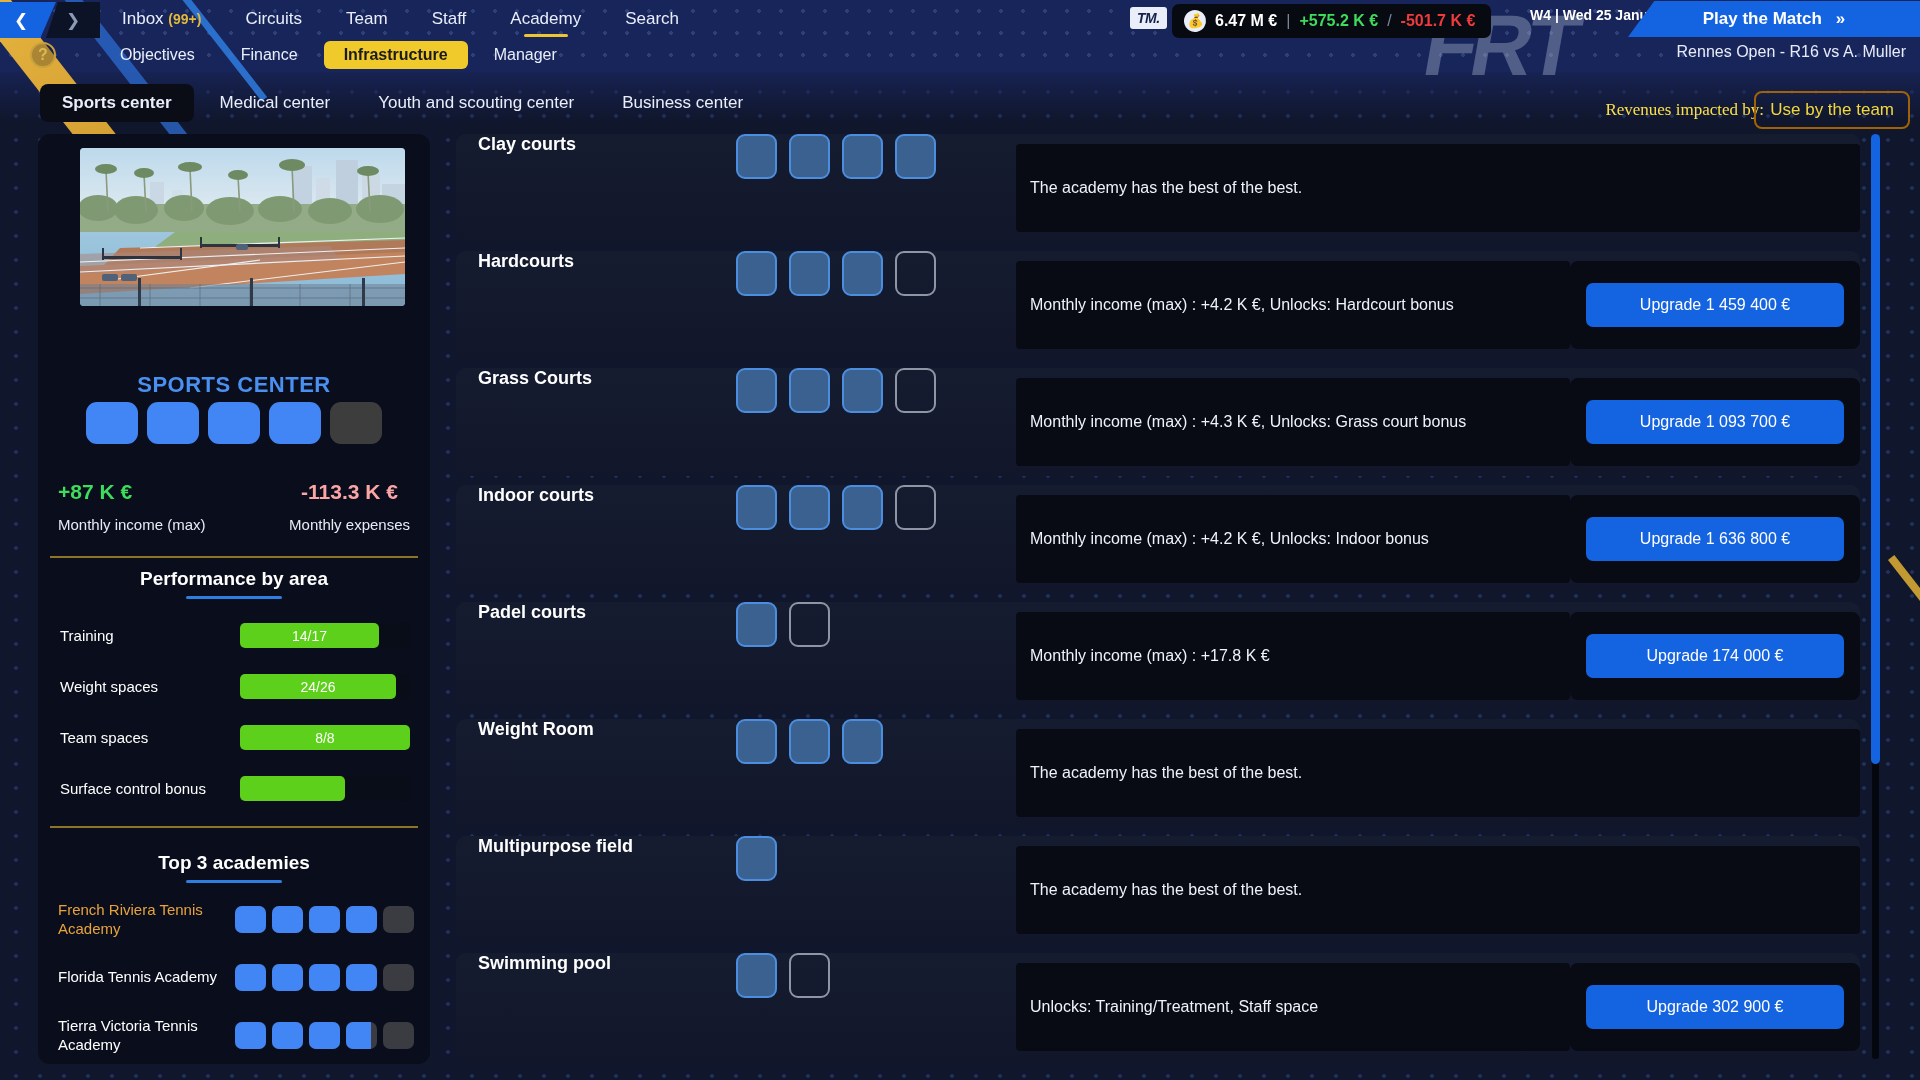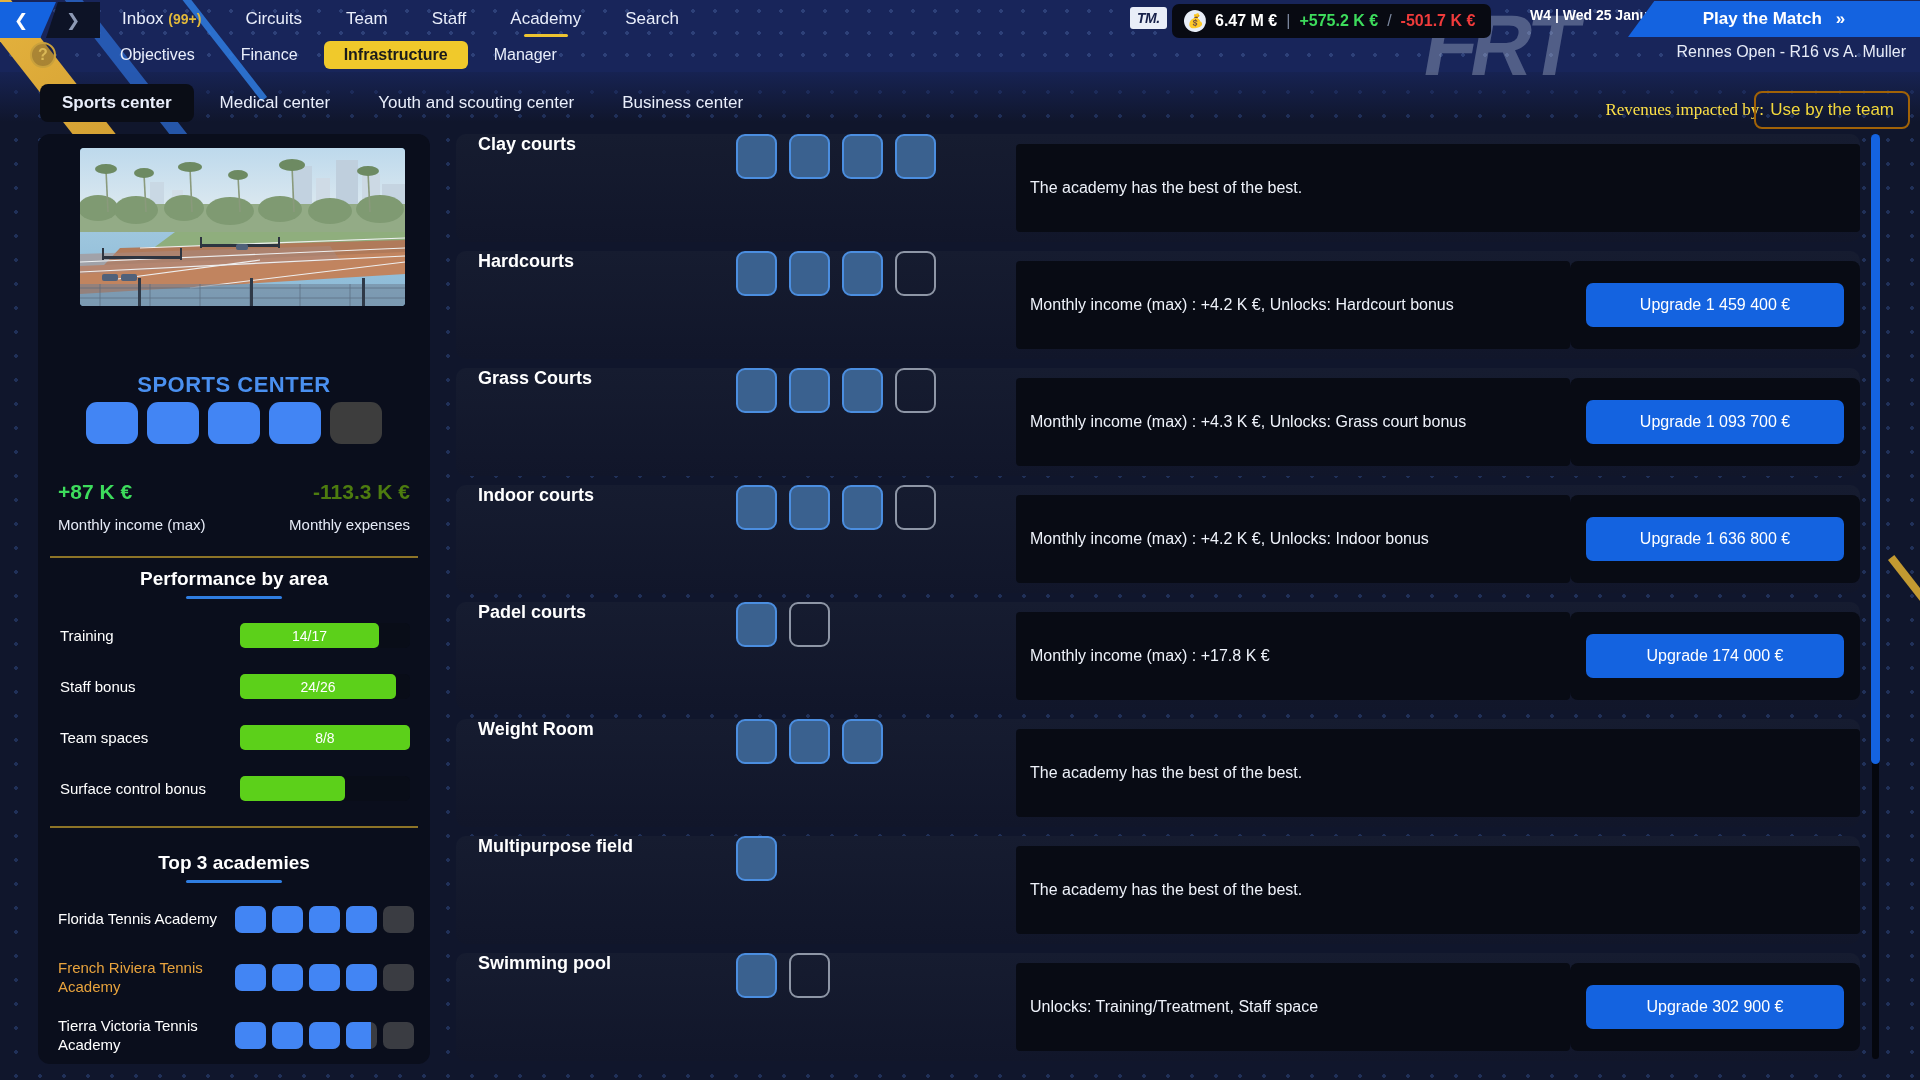--- a/index.html
+++ b/index.html
@@ -215,21 +215,21 @@
   }
   .star { width: 52px; height: 42px; border-radius: 11px; background: #3d3d3d; }
   .star.on { background: #4285f4; }
 
   .fin {
     position: absolute; left: 58px; top: 480px; width: 352px; z-index: 5;
     display: flex; justify-content: space-between; align-items: flex-start;
   }
   .fin .big { font-size: 21px; font-weight: 700; }
   .fin .big.inc { color: #3ddc5c; }
-  .fin .big.exp { color: #4d7c0f; }
+  .fin .big.exp { color: #fca5a5; text-align: center; }
   .fin .cap { font-size: 15px; color: #e6ebf7; margin-top: 12px; }
   .fin .col.right { text-align: right; }
 
   .hr-gold {
     position: absolute; left: 50px; top: 556px; width: 368px; height: 2px;
     background: #8d7427; z-index: 5;
   }
   .hr-gold2 { top: 826px; }
 
   .sec-title {
@@ -524,21 +524,21 @@
   </div>
 
   <div class="perf-rows">
     <div class="perf-row">
       <div class="lab">Training</div>
       <div class="track">
         <div class="fill" style="width:82%">14/17</div>
       </div>
     </div>
     <div class="perf-row">
-      <div class="lab">Staff bonus</div>
+      <div class="lab">Weight spaces</div>
       <div class="track">
         <div class="fill" style="width:92%">24/26</div>
       </div>
     </div>
     <div class="perf-row">
       <div class="lab">Team spaces</div>
       <div class="track">
         <div class="fill" style="width:100%">8/8</div>
       </div>
     </div>
@@ -551,60 +551,60 @@
   </div>
 
   <div class="hr-gold hr-gold2"></div>
 
   <div class="sec-title top3">
     <span>Top 3 academies</span>
     <span class="sec-underline"></span>
   </div>
 
   <div class="top3-rows">
+    <div class="top3-row hl">
+      <div class="nm">French Riviera Tennis Academy</div>
+      <div class="mini">
+        <div class="mstar">
+            <div class="mfill" style="width:100%"></div>
+          </div>
+        <div class="mstar">
+            <div class="mfill" style="width:100%"></div>
+          </div>
+        <div class="mstar">
+            <div class="mfill" style="width:100%"></div>
+          </div>
+        <div class="mstar">
+            <div class="mfill" style="width:100%"></div>
+          </div>
+        <div class="mstar">
+            <div class="mfill" style="width:0%"></div>
+          </div>
+      </div>
+    </div>
     <div class="top3-row">
       <div class="nm">Florida Tennis Academy</div>
       <div class="mini">
         <div class="mstar">
             <div class="mfill" style="width:100%"></div>
           </div>
         <div class="mstar">
             <div class="mfill" style="width:100%"></div>
           </div>
         <div class="mstar">
             <div class="mfill" style="width:100%"></div>
           </div>
         <div class="mstar">
             <div class="mfill" style="width:100%"></div>
           </div>
         <div class="mstar">
             <div class="mfill" style="width:0%"></div>
           </div>
       </div>
     </div>
-    <div class="top3-row hl">
-      <div class="nm">French Riviera Tennis Academy</div>
-      <div class="mini">
-        <div class="mstar">
-            <div class="mfill" style="width:100%"></div>
-          </div>
-        <div class="mstar">
-            <div class="mfill" style="width:100%"></div>
-          </div>
-        <div class="mstar">
-            <div class="mfill" style="width:100%"></div>
-          </div>
-        <div class="mstar">
-            <div class="mfill" style="width:100%"></div>
-          </div>
-        <div class="mstar">
-            <div class="mfill" style="width:0%"></div>
-          </div>
-      </div>
-    </div>
     <div class="top3-row">
       <div class="nm">Tierra Victoria Tennis Academy</div>
       <div class="mini">
         <div class="mstar">
             <div class="mfill" style="width:100%"></div>
           </div>
         <div class="mstar">
             <div class="mfill" style="width:100%"></div>
           </div>
         <div class="mstar">

